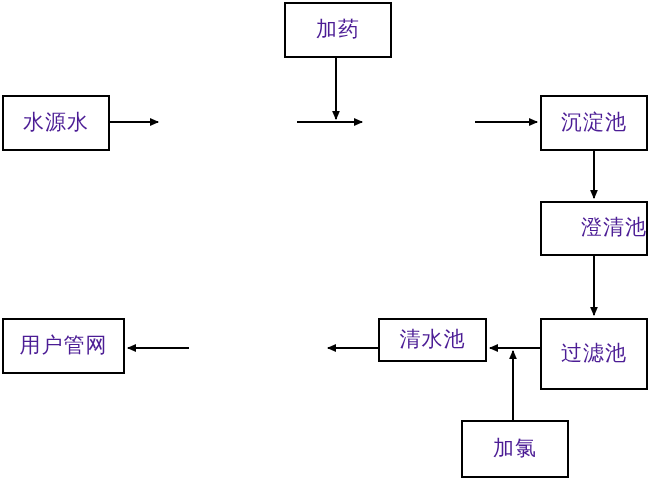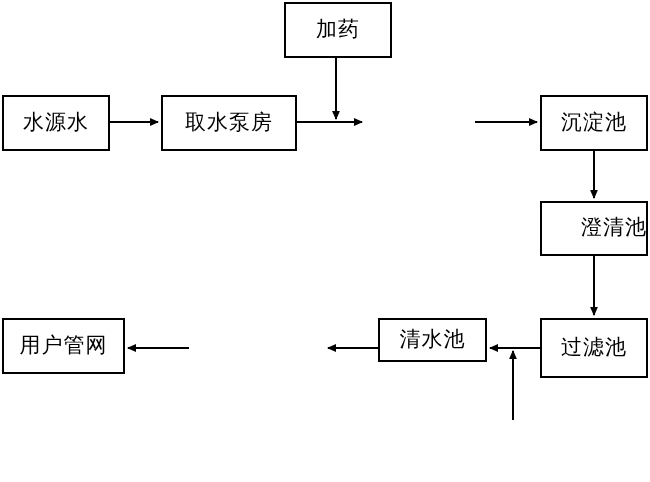--- a/index.html
+++ b/index.html
@@ -27,21 +27,21 @@
     pointer-events: none;
   }
   .node {
     position: absolute;
     box-sizing: border-box;
     background: #ffffff;
     border: 2px solid #000000;
     display: flex;
     align-items: center;
     justify-content: center;
-    color: #000000;
+    color: #4c1d95;
     font-size: 21px;
     line-height: 1;
     letter-spacing: 1px;
     white-space: nowrap;
     z-index: 2;
   }
   .node-label {
     display: block;
     transform: translateY(-1px);
   }
@@ -80,40 +80,40 @@
   </svg>
 
   <div class="node" style="left:284px; top:2px; width:108px; height:56px;">
     <span class="node-label">加药</span>
   </div>
 
   <div class="node" style="left:2px; top:95px; width:108px; height:56px;justify-content:center;">
     <span class="node-label">水源水</span>
   </div>
 
-  <div class="node" style="left:161px; top:95px; width:136px; height:56px;">
-    <span class="node-label">取水泵房</span>
-  </div>
 
 
   <div class="node" style="left:540px; top:95px; width:108px; height:56px;">
     <span class="node-label">沉淀池</span>
   </div>
 
   <div class="node" style="left:540px; top:201px; width:108px; height:55px;padding-left:40px;">
     <span class="node-label">澄清池</span>
   </div>
 
-  <div class="node" style="left:540px; top:318px; width:108px; height:60px;">
+  <div class="node" style="left:540px; top:318px; width:108px; height:72px;">
     <span class="node-label">过滤池</span>
   </div>
 
   <div class="node" style="left:378px; top:318px; width:109px; height:44px;">
     <span class="node-label">清水池</span>
   </div>
 
 
   <div class="node" style="left:2px; top:318px; width:123px; height:56px;">
     <span class="node-label">用户管网</span>
   </div>
 
+  <div class="node" style="left:461px; top:420px; width:108px; height:58px;">
+    <span class="node-label">加氯</span>
+  </div>
 
 </div>
 
 </body></html>

